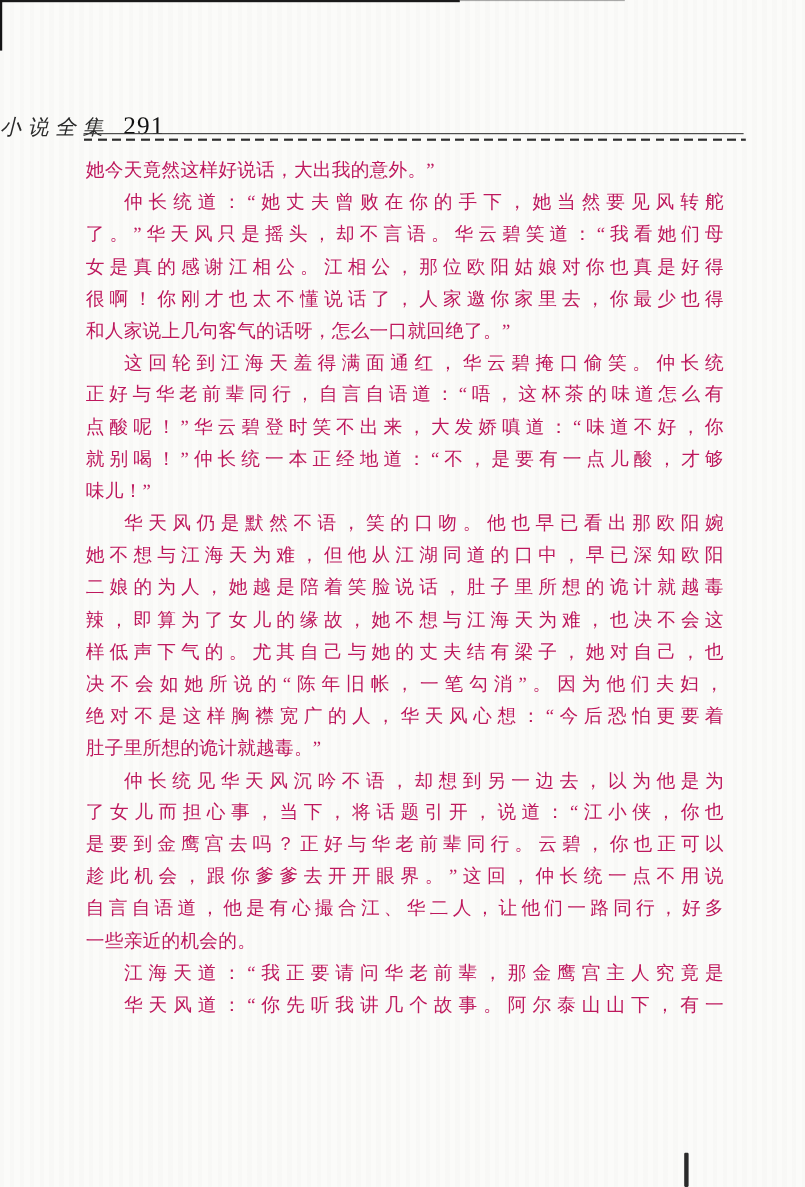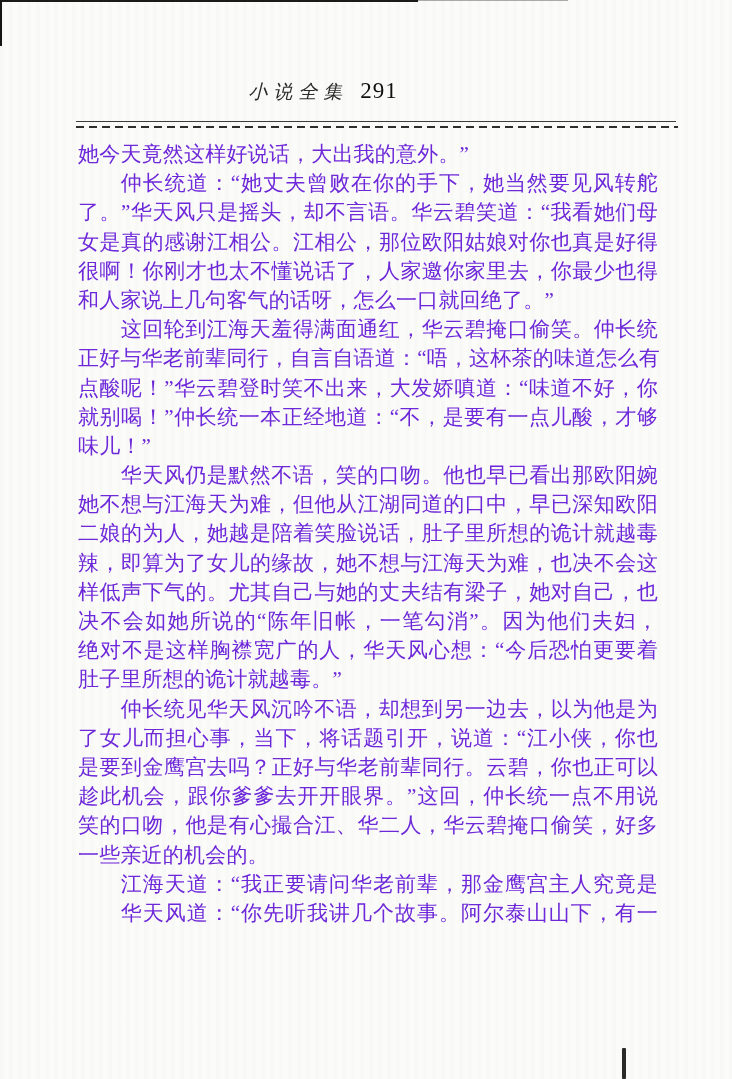--- a/index.html
+++ b/index.html
@@ -28,22 +28,22 @@
     width: 150px; height: 1px; background: rgba(20,20,20,0.35);
   }
   .left-edge {
     position: absolute; top: 0; left: 0;
     width: 2px; height: 46px; background: #161616;
   }
 
   
   .header {
     position: absolute;
-    top: 78px; left: 0; width: 646px; height: 28px;
-    text-align: center;
+    top: 102px; left: 0; width: 646px; height: 28px;
+    text-align: left;
     white-space: nowrap;
   }
   .book-title {
     font-style: italic;
     font-size: 19px;
     letter-spacing: 6px;
     color: #2a2a2a;
     vertical-align: baseline;
   }
   .page-number {
@@ -66,29 +66,29 @@
       transparent 8px, transparent 13px);
   }
 
   
   .page-body {
     position: absolute;
     top: 140px; left: 78px;
     width: 580px;
   }
   .line {
-    font-size: 21px;
+    font-size: 17px;
     line-height: 29.2px;
     height: 29.2px;
     white-space: nowrap;
     text-align: justify;
     text-align-last: justify;
     text-justify: inter-character;
     letter-spacing: 0.2px;
-    color: #6d28d9;
+    color: #be185d;
   }
   .line.end {
     text-align-last: left;
   }
   .line.indent {
     text-indent: 2.04em;
   }
 
   
   .ink-mark {
@@ -130,19 +130,19 @@
     <div class="line">二娘的为人，她越是陪着笑脸说话，肚子里所想的诡计就越毒</div>
     <div class="line">辣，即算为了女儿的缘故，她不想与江海天为难，也决不会这</div>
     <div class="line">样低声下气的。尤其自己与她的丈夫结有梁子，她对自己，也</div>
     <div class="line">决不会如她所说的“陈年旧帐，一笔勾消”。因为他们夫妇，</div>
     <div class="line">绝对不是这样胸襟宽广的人，华天风心想：“今后恐怕更要着</div>
     <div class="line end">肚子里所想的诡计就越毒。”</div>
     <div class="line indent">仲长统见华天风沉吟不语，却想到另一边去，以为他是为</div>
     <div class="line">了女儿而担心事，当下，将话题引开，说道：“江小侠，你也</div>
     <div class="line">是要到金鹰宫去吗？正好与华老前辈同行。云碧，你也正可以</div>
     <div class="line">趁此机会，跟你爹爹去开开眼界。”这回，仲长统一点不用说</div>
-    <div class="line">笑的口吻，他是有心撮合江、华二人，华云碧掩口偷笑，好多</div>
+    <div class="line">自言自语道，他是有心撮合江、华二人，让他们一路同行，好多</div>
     <div class="line end">一些亲近的机会的。</div>
     <div class="line indent">江海天道：“我正要请问华老前辈，那金鹰宫主人究竟是</div>
     <div class="line indent">华天风道：“你先听我讲几个故事。阿尔泰山山下，有一</div>
   </div>
 
 <div class="ink-mark"></div>
 
 </body></html>

